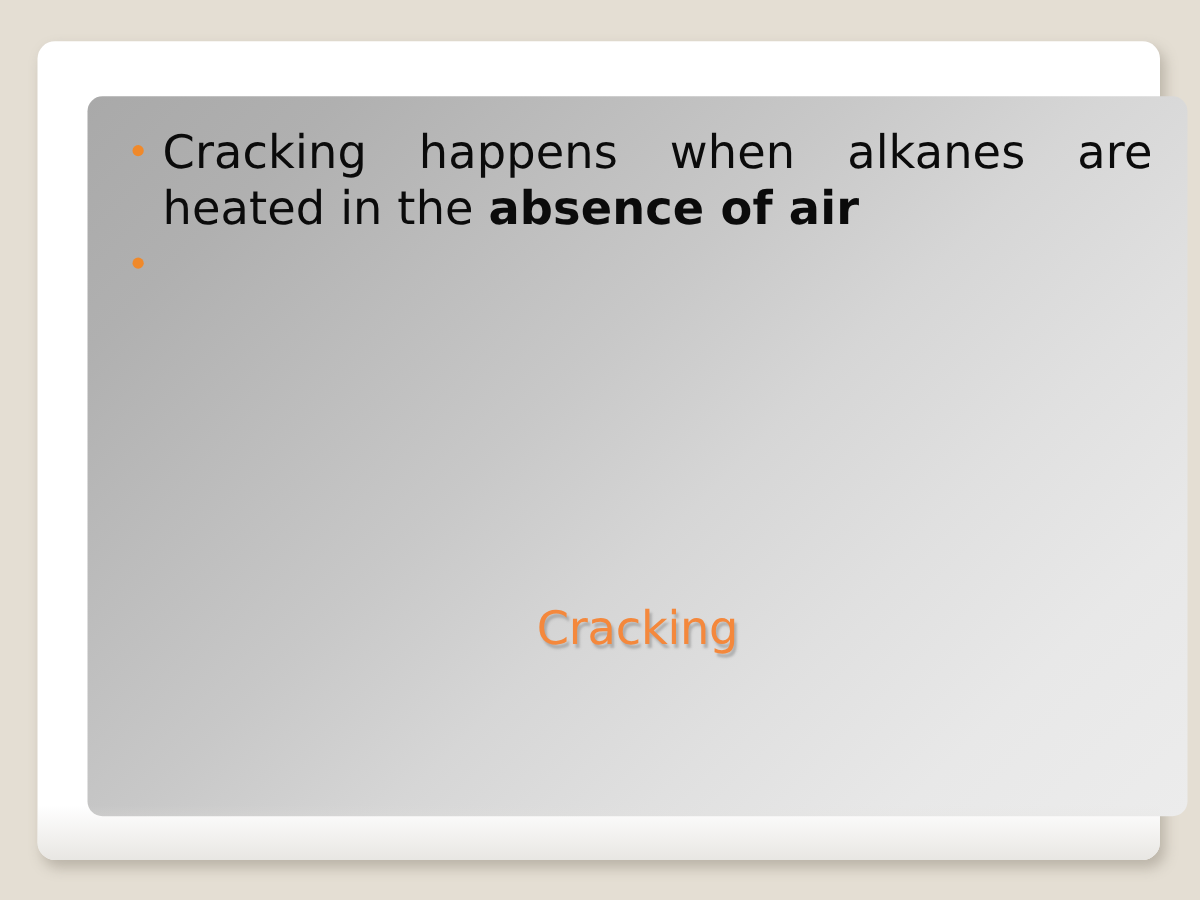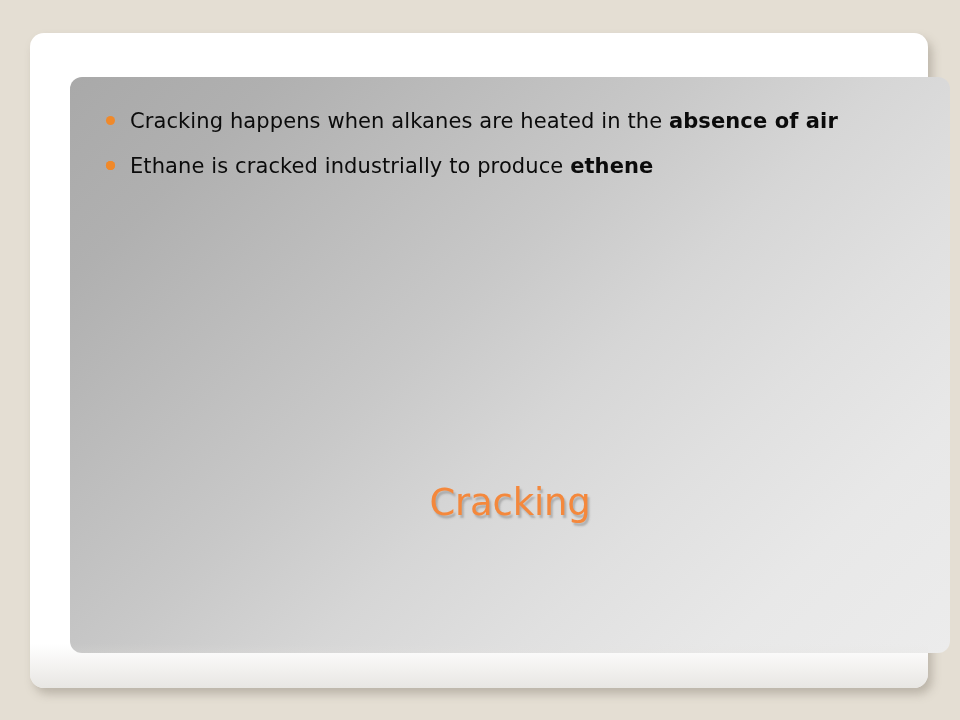--- a/index.html
+++ b/index.html
@@ -72,21 +72,21 @@
     top: 22px;
     width: 816px;
     margin: 0;
     padding: 0;
     list-style: none;
   }
   .bullet-item {
     position: relative;
     padding-left: 24px;
     margin: 0 0 0 0;
-    font-size: 21px;
+    font-size: 37px;
     line-height: 45px;
     color: #0b0b0b;
     text-align: justify;
     text-justify: inter-word;
     letter-spacing: 0.1px;
   }
   .bullet-item .bullet-dot {
     position: absolute;
     left: 0px;
     top: 17px;
@@ -128,24 +128,20 @@
         <li class="bullet-item">
           <span class="bullet-dot"></span>
           <span>Cracking happens when alkanes are heated in the </span><b class="strong">absence of air</b>
         </li>
 
         <li class="bullet-item">
           <span class="bullet-dot"></span>
           <b class="strong"></b>
         </li>
 
-        <li class="bullet-item">
-          <span class="bullet-dot"></span>
-          <span>Ethane is cracked industrially to produce </span><b class="strong">ethene</b>
-        </li>
 
       </ul>
 
       <div class="cracking-title">Cracking</div>
 
     </div>
   </div>
 </div>
 
 </body></html>

